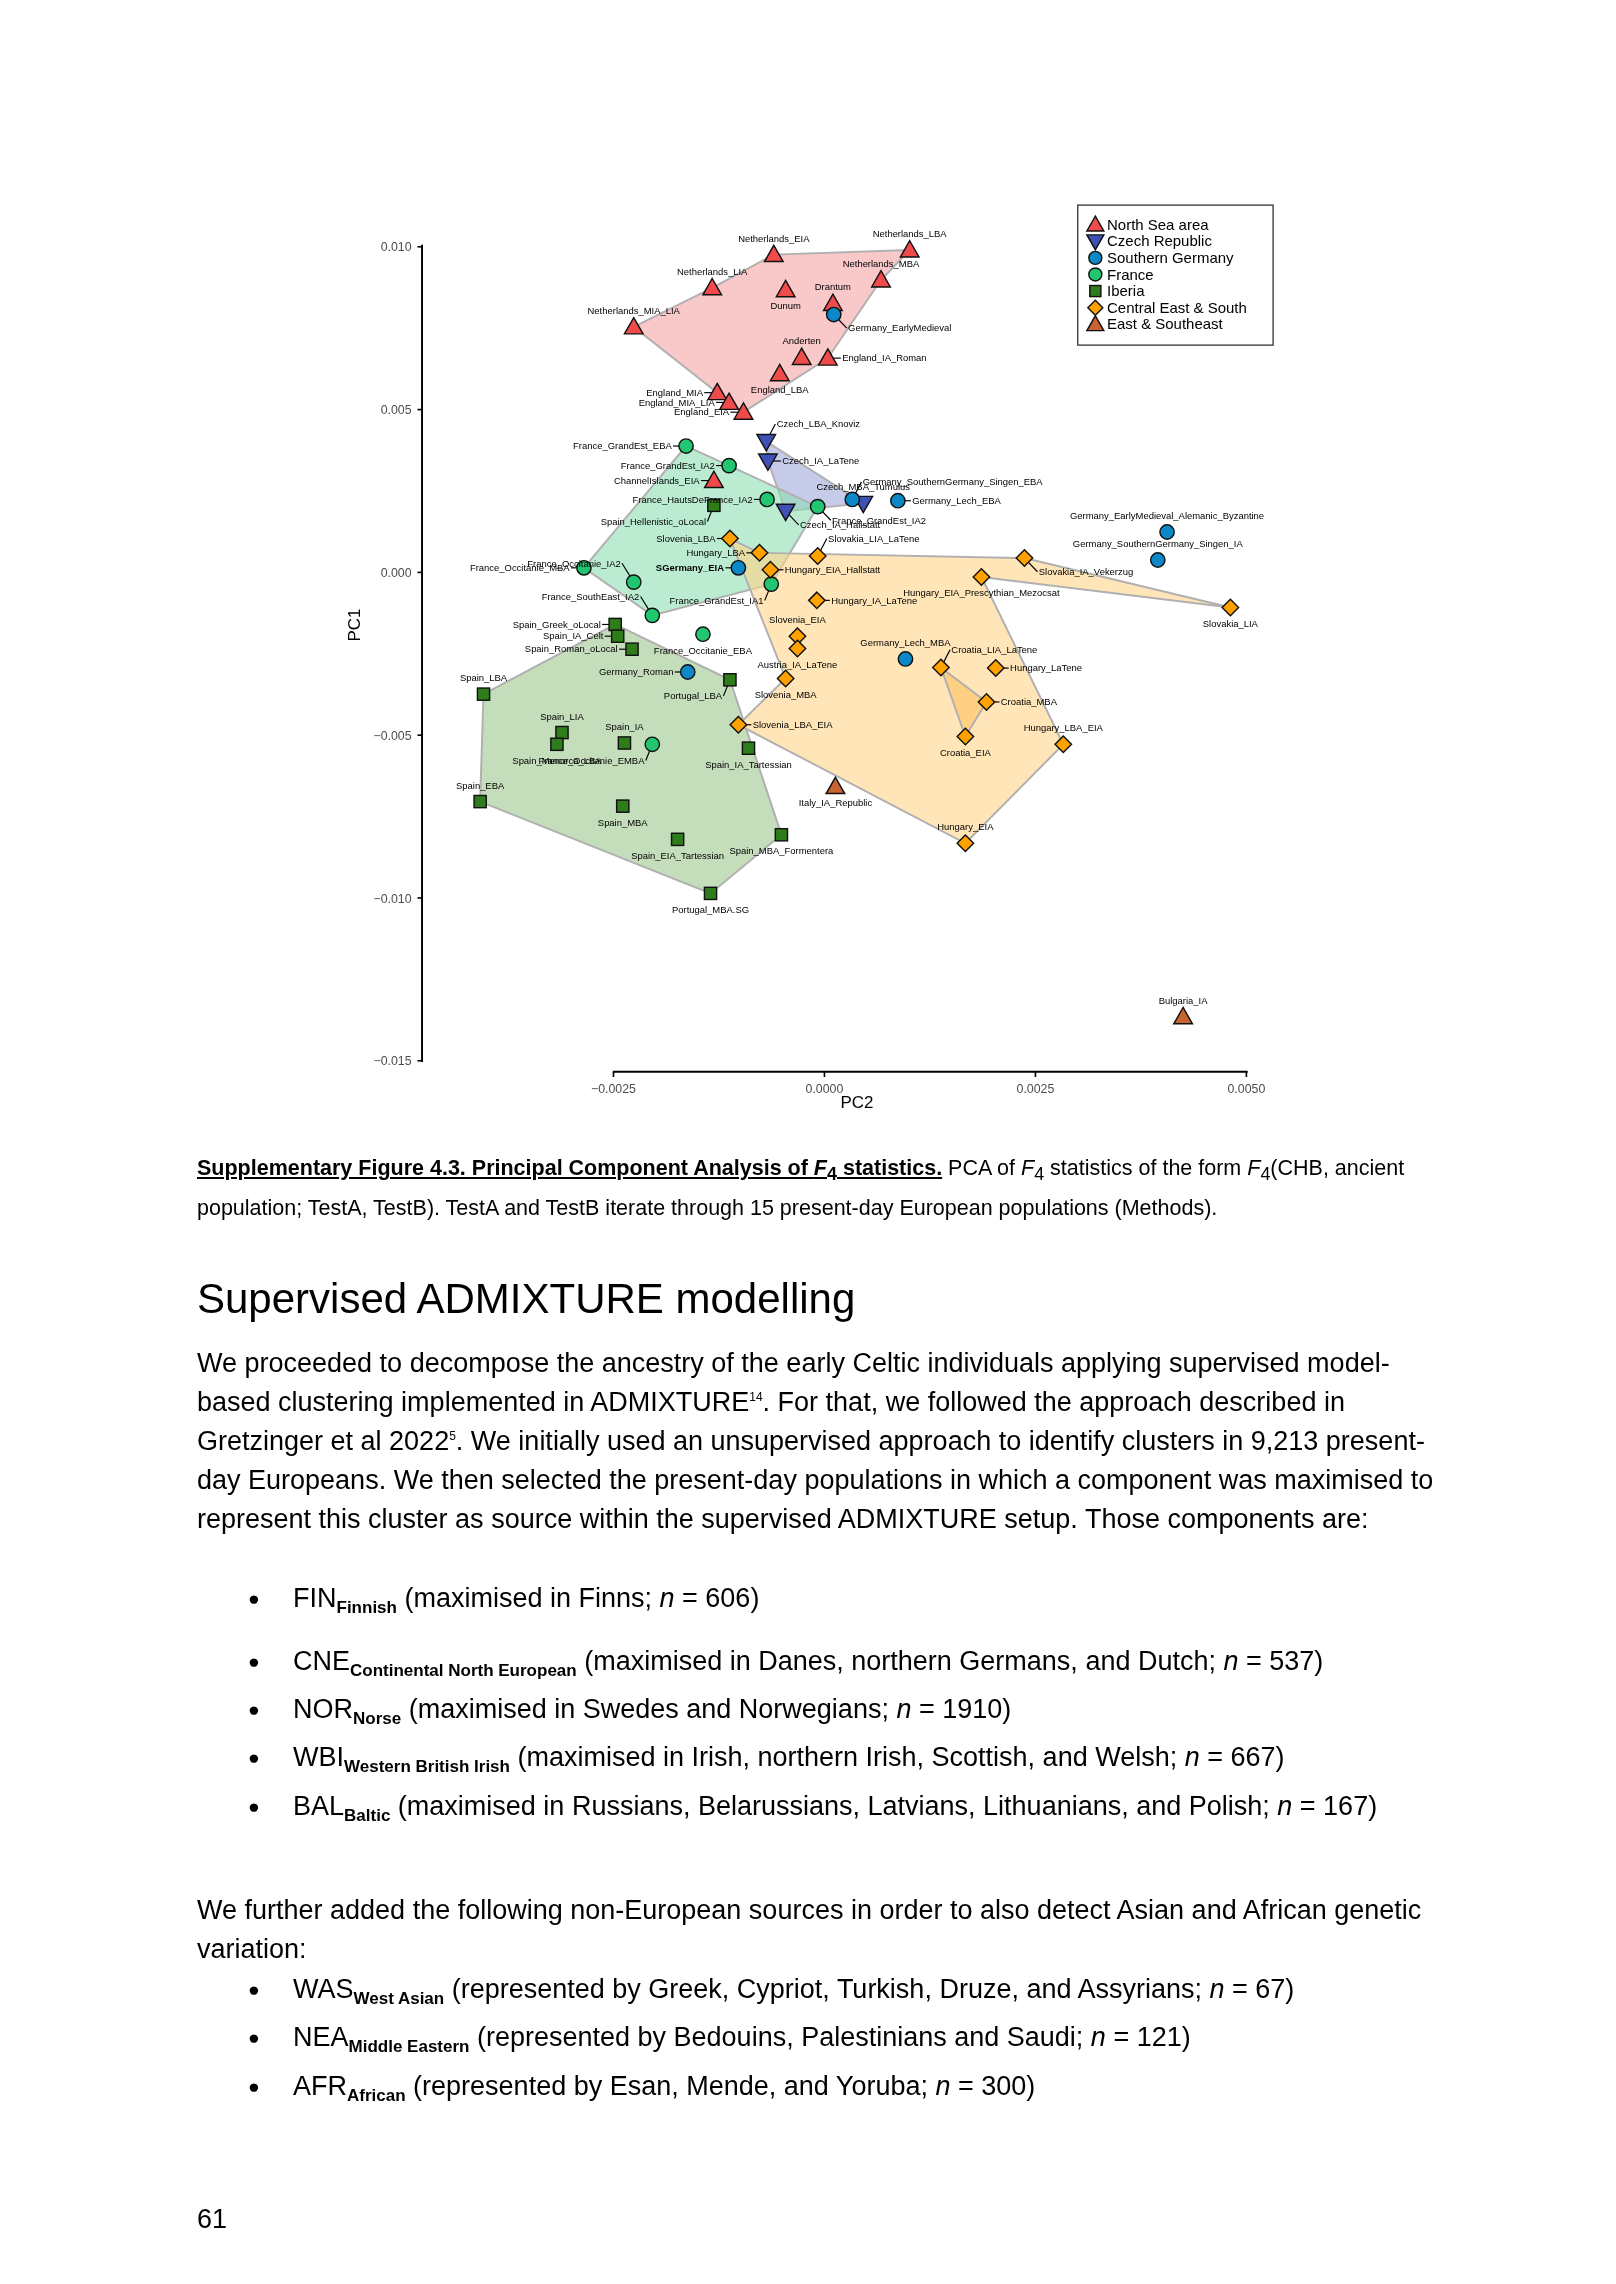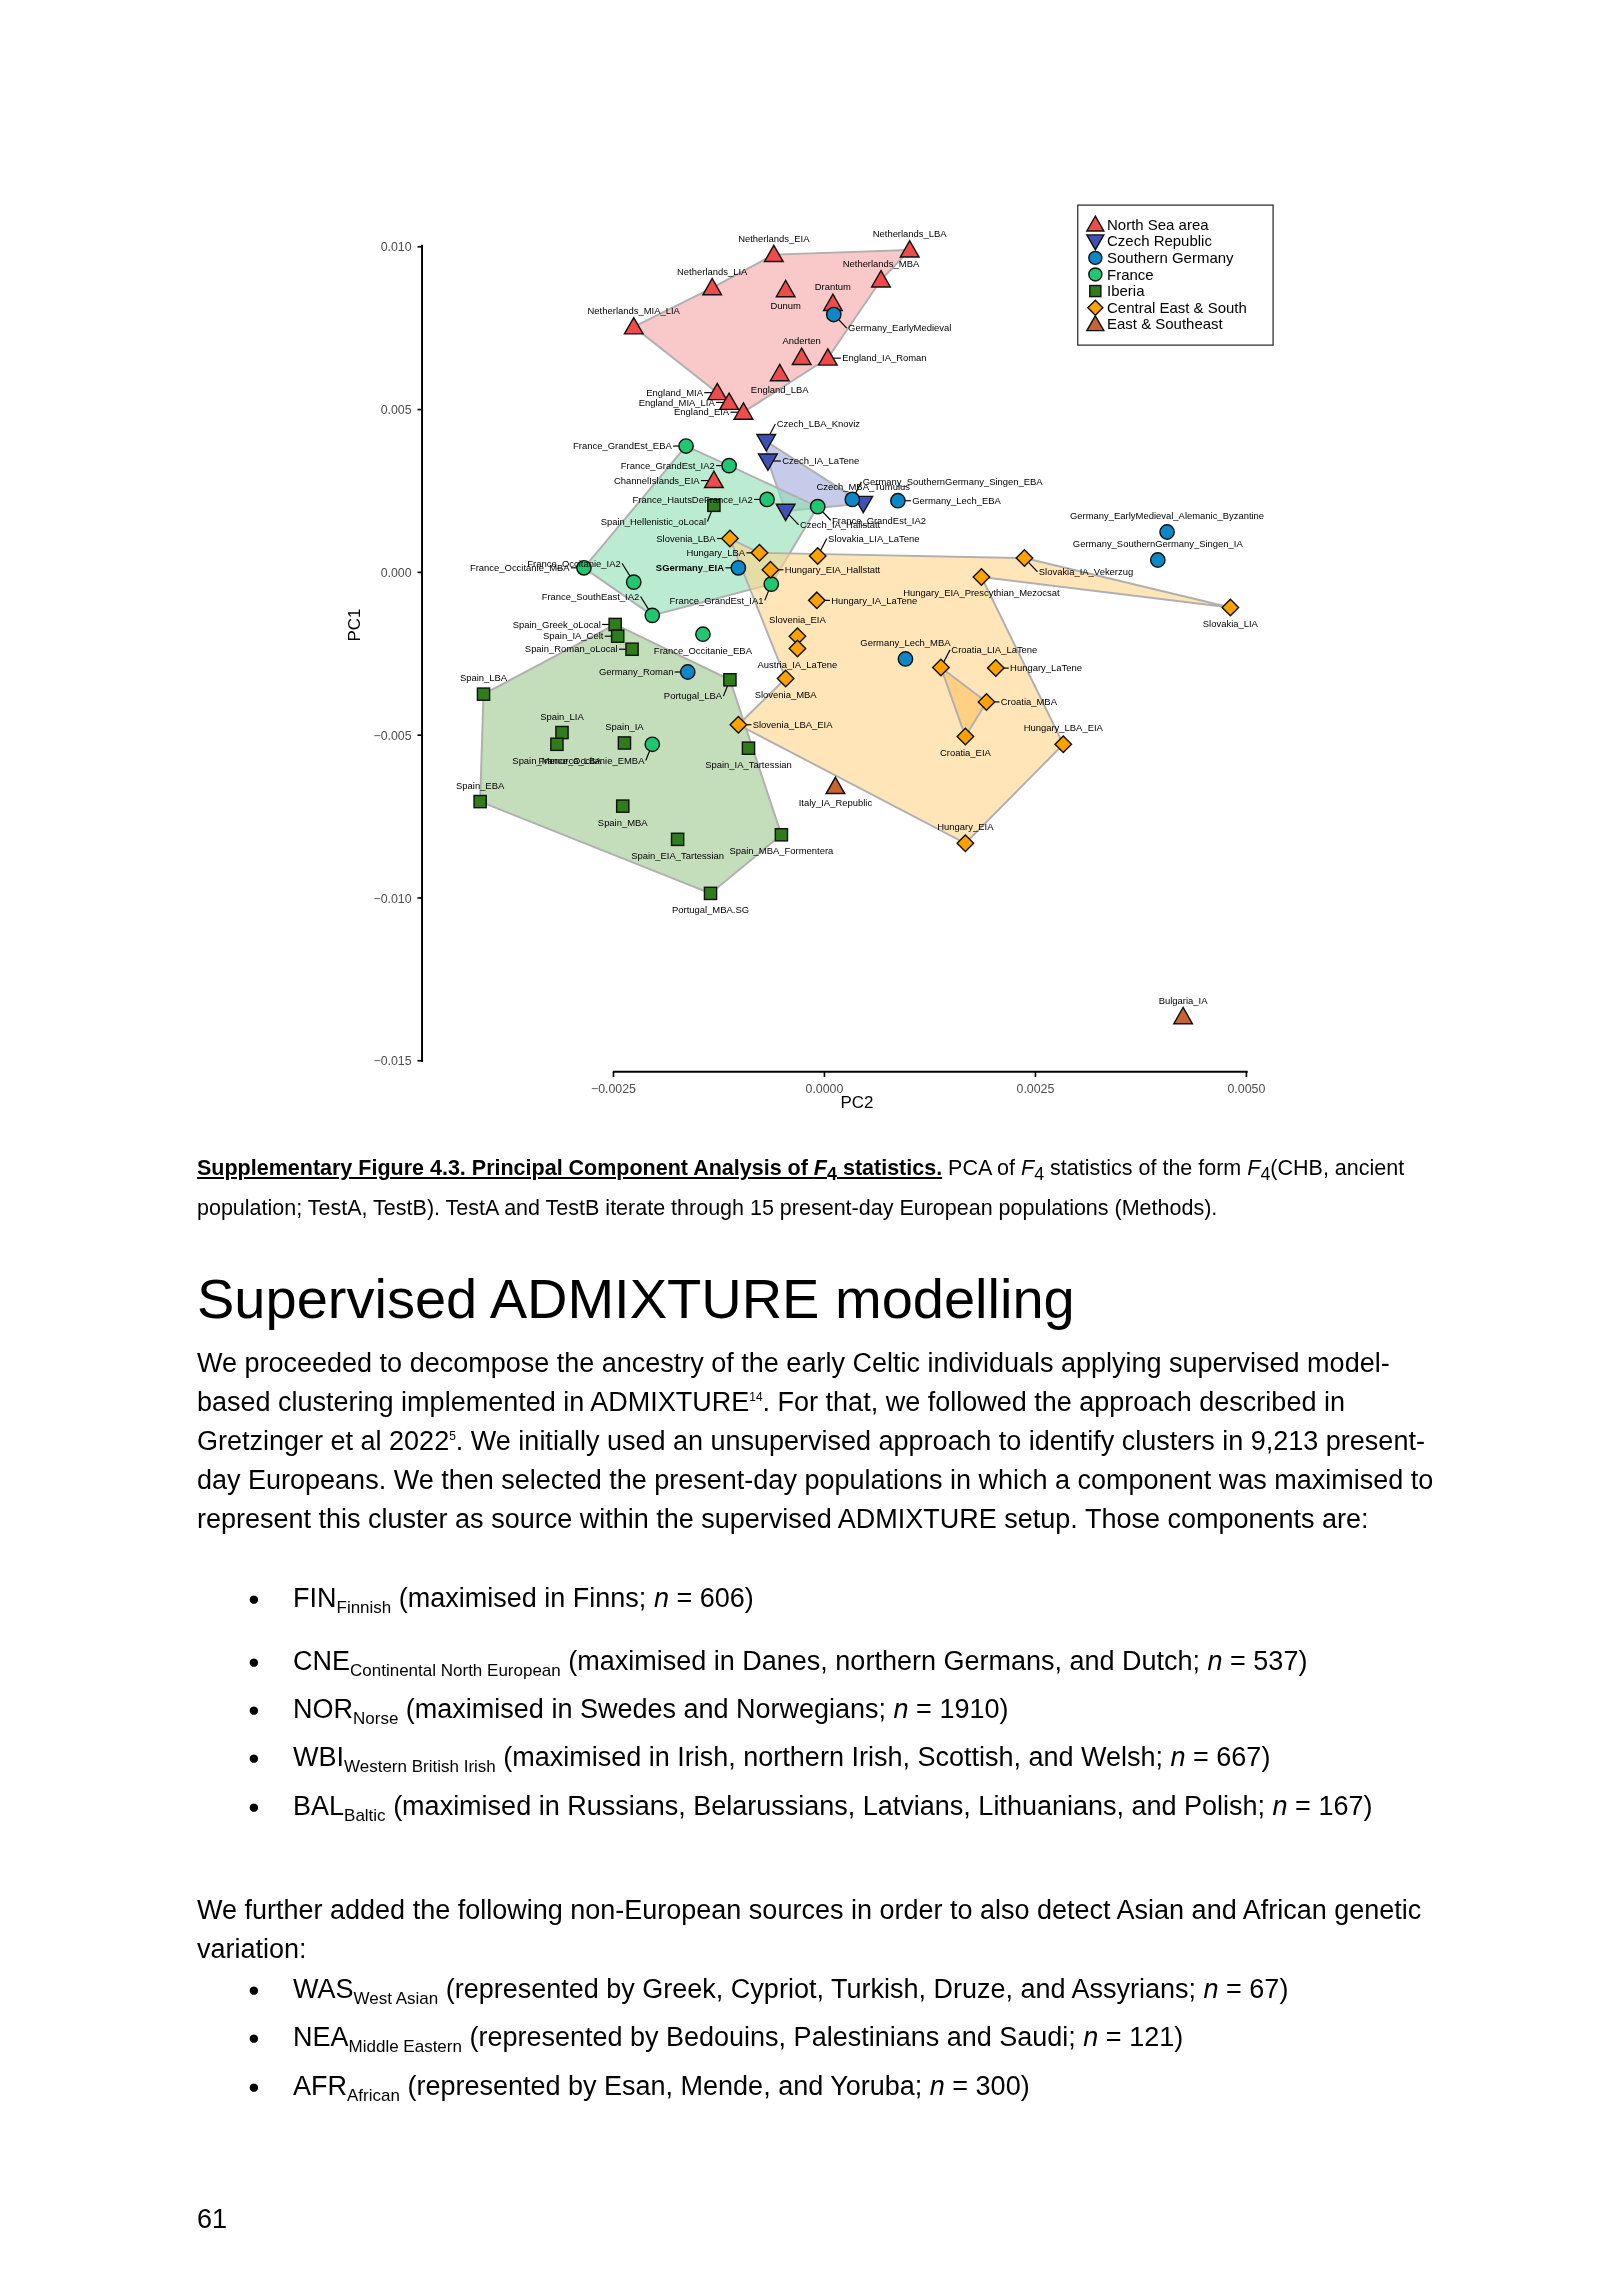--- a/index.html
+++ b/index.html
@@ -5,26 +5,26 @@
   html, body { margin: 0; padding: 0; background: #ffffff; }
   body { width: 1617px; height: 2284px; position: relative; overflow: hidden; font-family: "Liberation Sans", sans-serif; color: #000; }
   #chart { position: absolute; left: 0; top: 0; width: 1617px; height: 1120px; }
   .tick-label { font-family: "Liberation Sans", sans-serif; font-size: 19px; fill: #4d4d4d; }
   .axis-title { font-family: "Liberation Sans", sans-serif; font-size: 26px; fill: #000; }
   .pt-label { font-family: "Liberation Sans", sans-serif; font-size: 14.5px; fill: #000; }
   .pt-label.bold { font-weight: bold; }
   .legend-text { font-family: "Liberation Sans", sans-serif; font-size: 23px; fill: #000; }
   .caption { position: absolute; left: 197px; top: 1151px; width: 1237px; font-size: 21.5px; line-height: 34px; }
   .caption b { font-weight: bold; text-decoration: underline; }
-  .section-heading { position: absolute; left: 197px; top: 1273px; font-size: 56px; font-weight: normal; margin: 0; line-height: 52px; }
+  .section-heading { position: absolute; left: 197px; top: 1273px; font-size: 42px; font-weight: normal; margin: 0; line-height: 52px; }
   .body-text { position: absolute; left: 197px; width: 1237px; font-size: 27px; line-height: 39px; margin: 0; }
   .bullets { position: absolute; left: 197px; width: 1237px; margin: 0; padding: 0; list-style: none; font-size: 27px; line-height: 39px; }
   .bullets li { position: relative; padding-left: 96px; }
   .bullets li::before { content: "\25CF"; position: absolute; left: 51px; font-size: 19.5px; }
-  .bullets sub { font-size: 17px; }
+  .bullets sub { font-size: 17px; font-weight: bold; }
   .page-number { position: absolute; left: 197px; top: 2168px; font-size: 27px; margin-top: 36px; }
   sup { font-size: 12px; line-height: 0; }
 </style>
 </head>
 <body>
 
 <svg id="chart" xmlns="http://www.w3.org/2000/svg" width="1617" height="1120" viewBox="0 0 2483 1720">
   <g id="hull-layer">
       <polygon points="1396.9,384.0 1188.2,391.0 1093.6,442.0 973.1,502.0 1101.4,603.0 1119.6,618.0 1141.6,633.0 1271.2,550.0 1352.8,430.0" fill="#F5A3A3" fill-opacity="0.6" stroke="#b0b0b0" stroke-width="3"></polygon>
       <polygon points="1176.6,678.0 1179.2,708.0 1206.4,785.0 1325.6,773.0" fill="#9FA8DA" fill-opacity="0.6" stroke="#b0b0b0" stroke-width="3"></polygon>

